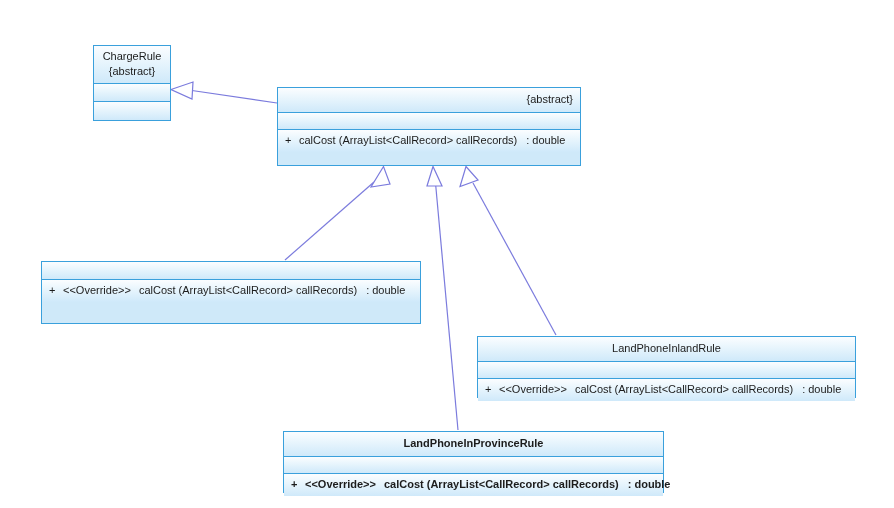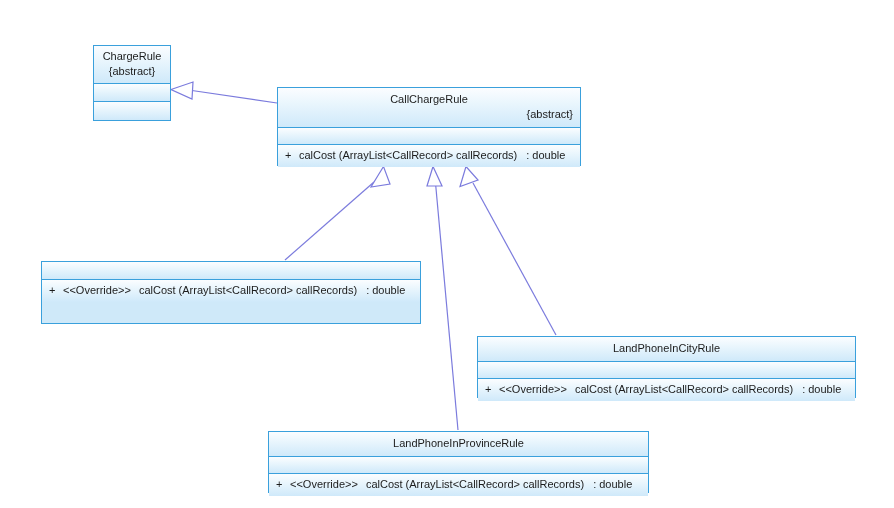--- a/index.html
+++ b/index.html
@@ -134,21 +134,20 @@
     <div class="compartment cmp-header">
       <div class="class-name">ChargeRule</div>
       <div class="class-stereotype-center">{abstract}</div>
     </div>
     <div class="compartment cmp-attrs"></div>
     <div class="compartment cmp-methods"></div>
   </div>
 
   <div class="uml-class" id="class-callchargerule" style="left:277px; top:87px; width:304px; height:79px;">
     <div class="compartment cmp-header">
-      <div class="class-name">CallChargeRule</div>
       <div class="class-stereotype-right">{abstract}</div>
     </div>
     <div class="compartment cmp-attrs"></div>
     <div class="compartment cmp-methods">
       <div class="member-row">
         <span class="member-vis">+</span>
         <span class="member-sig">calCost (ArrayList&lt;CallRecord&gt; callRecords)</span>
         <span class="member-type">: double</span>
       </div>
     </div>
@@ -161,34 +160,34 @@
         <span class="member-vis">+</span>
         <span class="member-stereo">&lt;&lt;Override&gt;&gt;</span>
         <span class="member-sig">calCost (ArrayList&lt;CallRecord&gt; callRecords)</span>
         <span class="member-type">: double</span>
       </div>
     </div>
   </div>
 
   <div class="uml-class" id="class-landphoneinlandrule" style="left:477px; top:336px; width:379px; height:62px;">
     <div class="compartment cmp-header">
-      <div class="class-name">LandPhoneInCityRule</div>
+      <div class="class-name">LandPhoneInlandRule</div>
     </div>
     <div class="compartment cmp-attrs"></div>
     <div class="compartment cmp-methods">
       <div class="member-row">
         <span class="member-vis">+</span>
         <span class="member-stereo">&lt;&lt;Override&gt;&gt;</span>
         <span class="member-sig">calCost (ArrayList&lt;CallRecord&gt; callRecords)</span>
         <span class="member-type">: double</span>
       </div>
     </div>
   </div>
 
-  <div class="uml-class" id="class-landphoneinprovincerule" style="left:268px; top:431px; width:381px; height:62px;">
+  <div class="uml-class" id="class-landphoneinprovincerule" style="left:283px; top:431px; width:381px; height:62px;font-weight:bold;">
     <div class="compartment cmp-header">
       <div class="class-name">LandPhoneInProvinceRule</div>
     </div>
     <div class="compartment cmp-attrs"></div>
     <div class="compartment cmp-methods">
       <div class="member-row">
         <span class="member-vis">+</span>
         <span class="member-stereo">&lt;&lt;Override&gt;&gt;</span>
         <span class="member-sig">calCost (ArrayList&lt;CallRecord&gt; callRecords)</span>
         <span class="member-type">: double</span>

